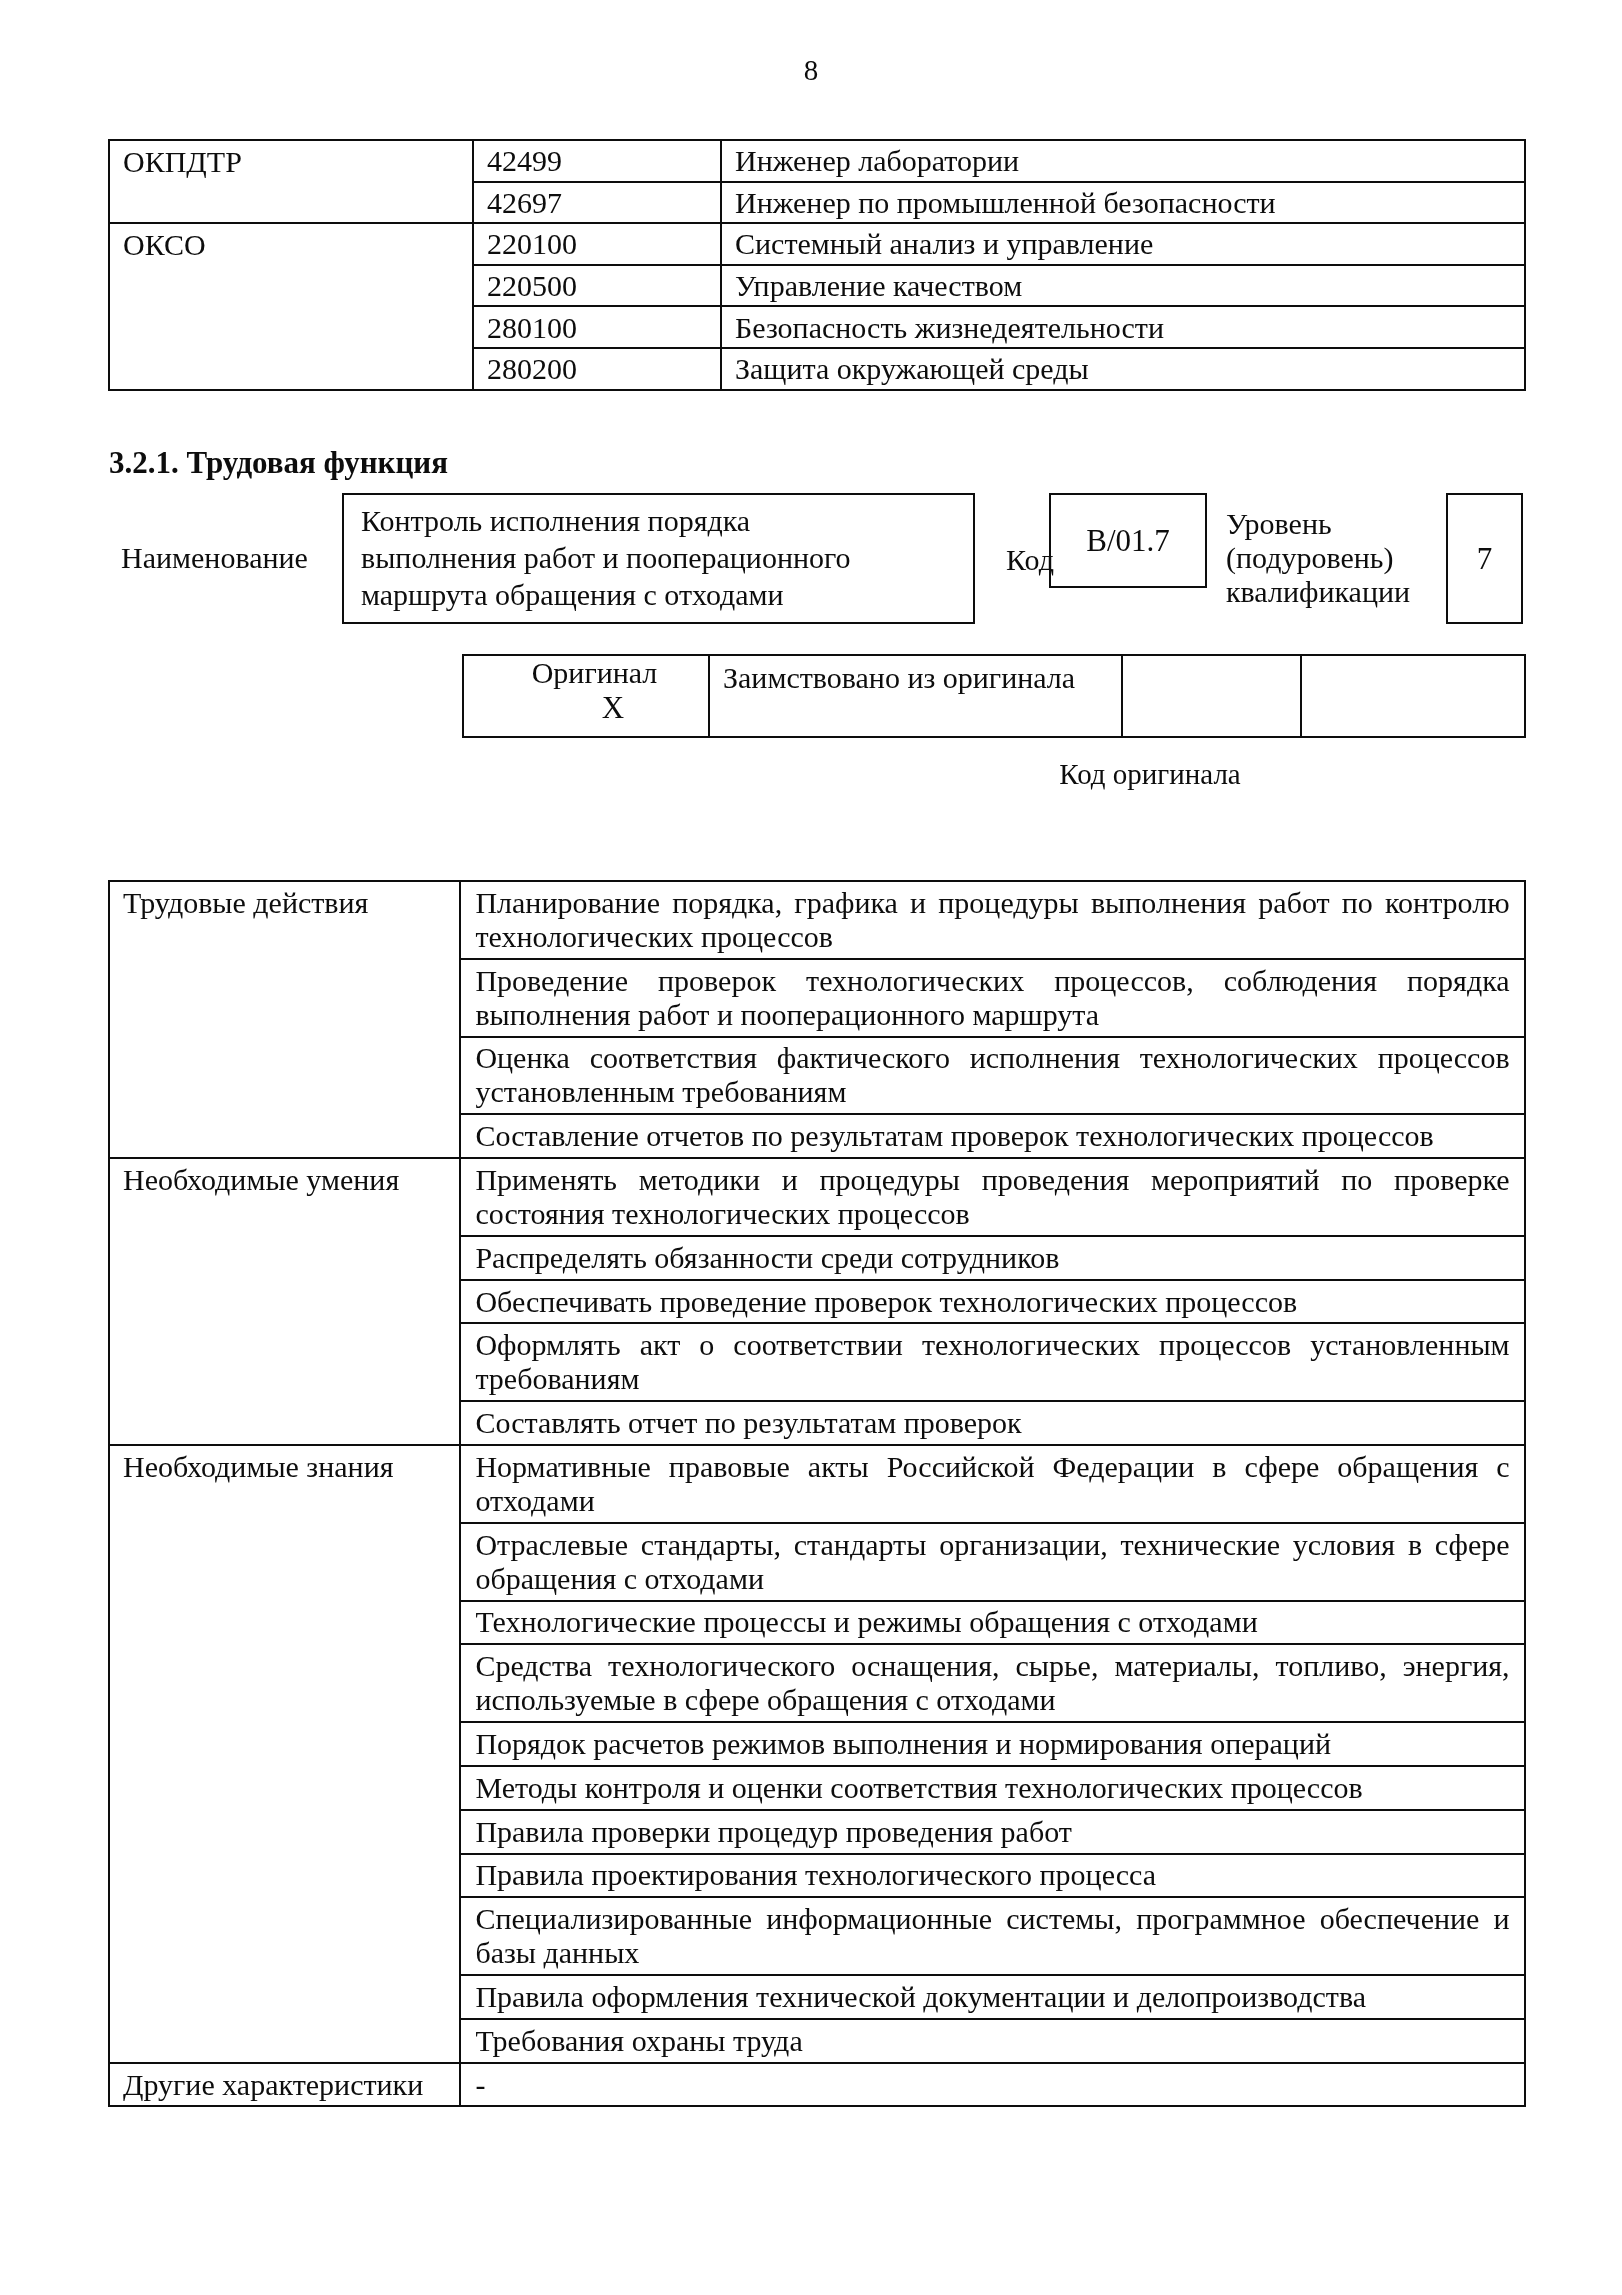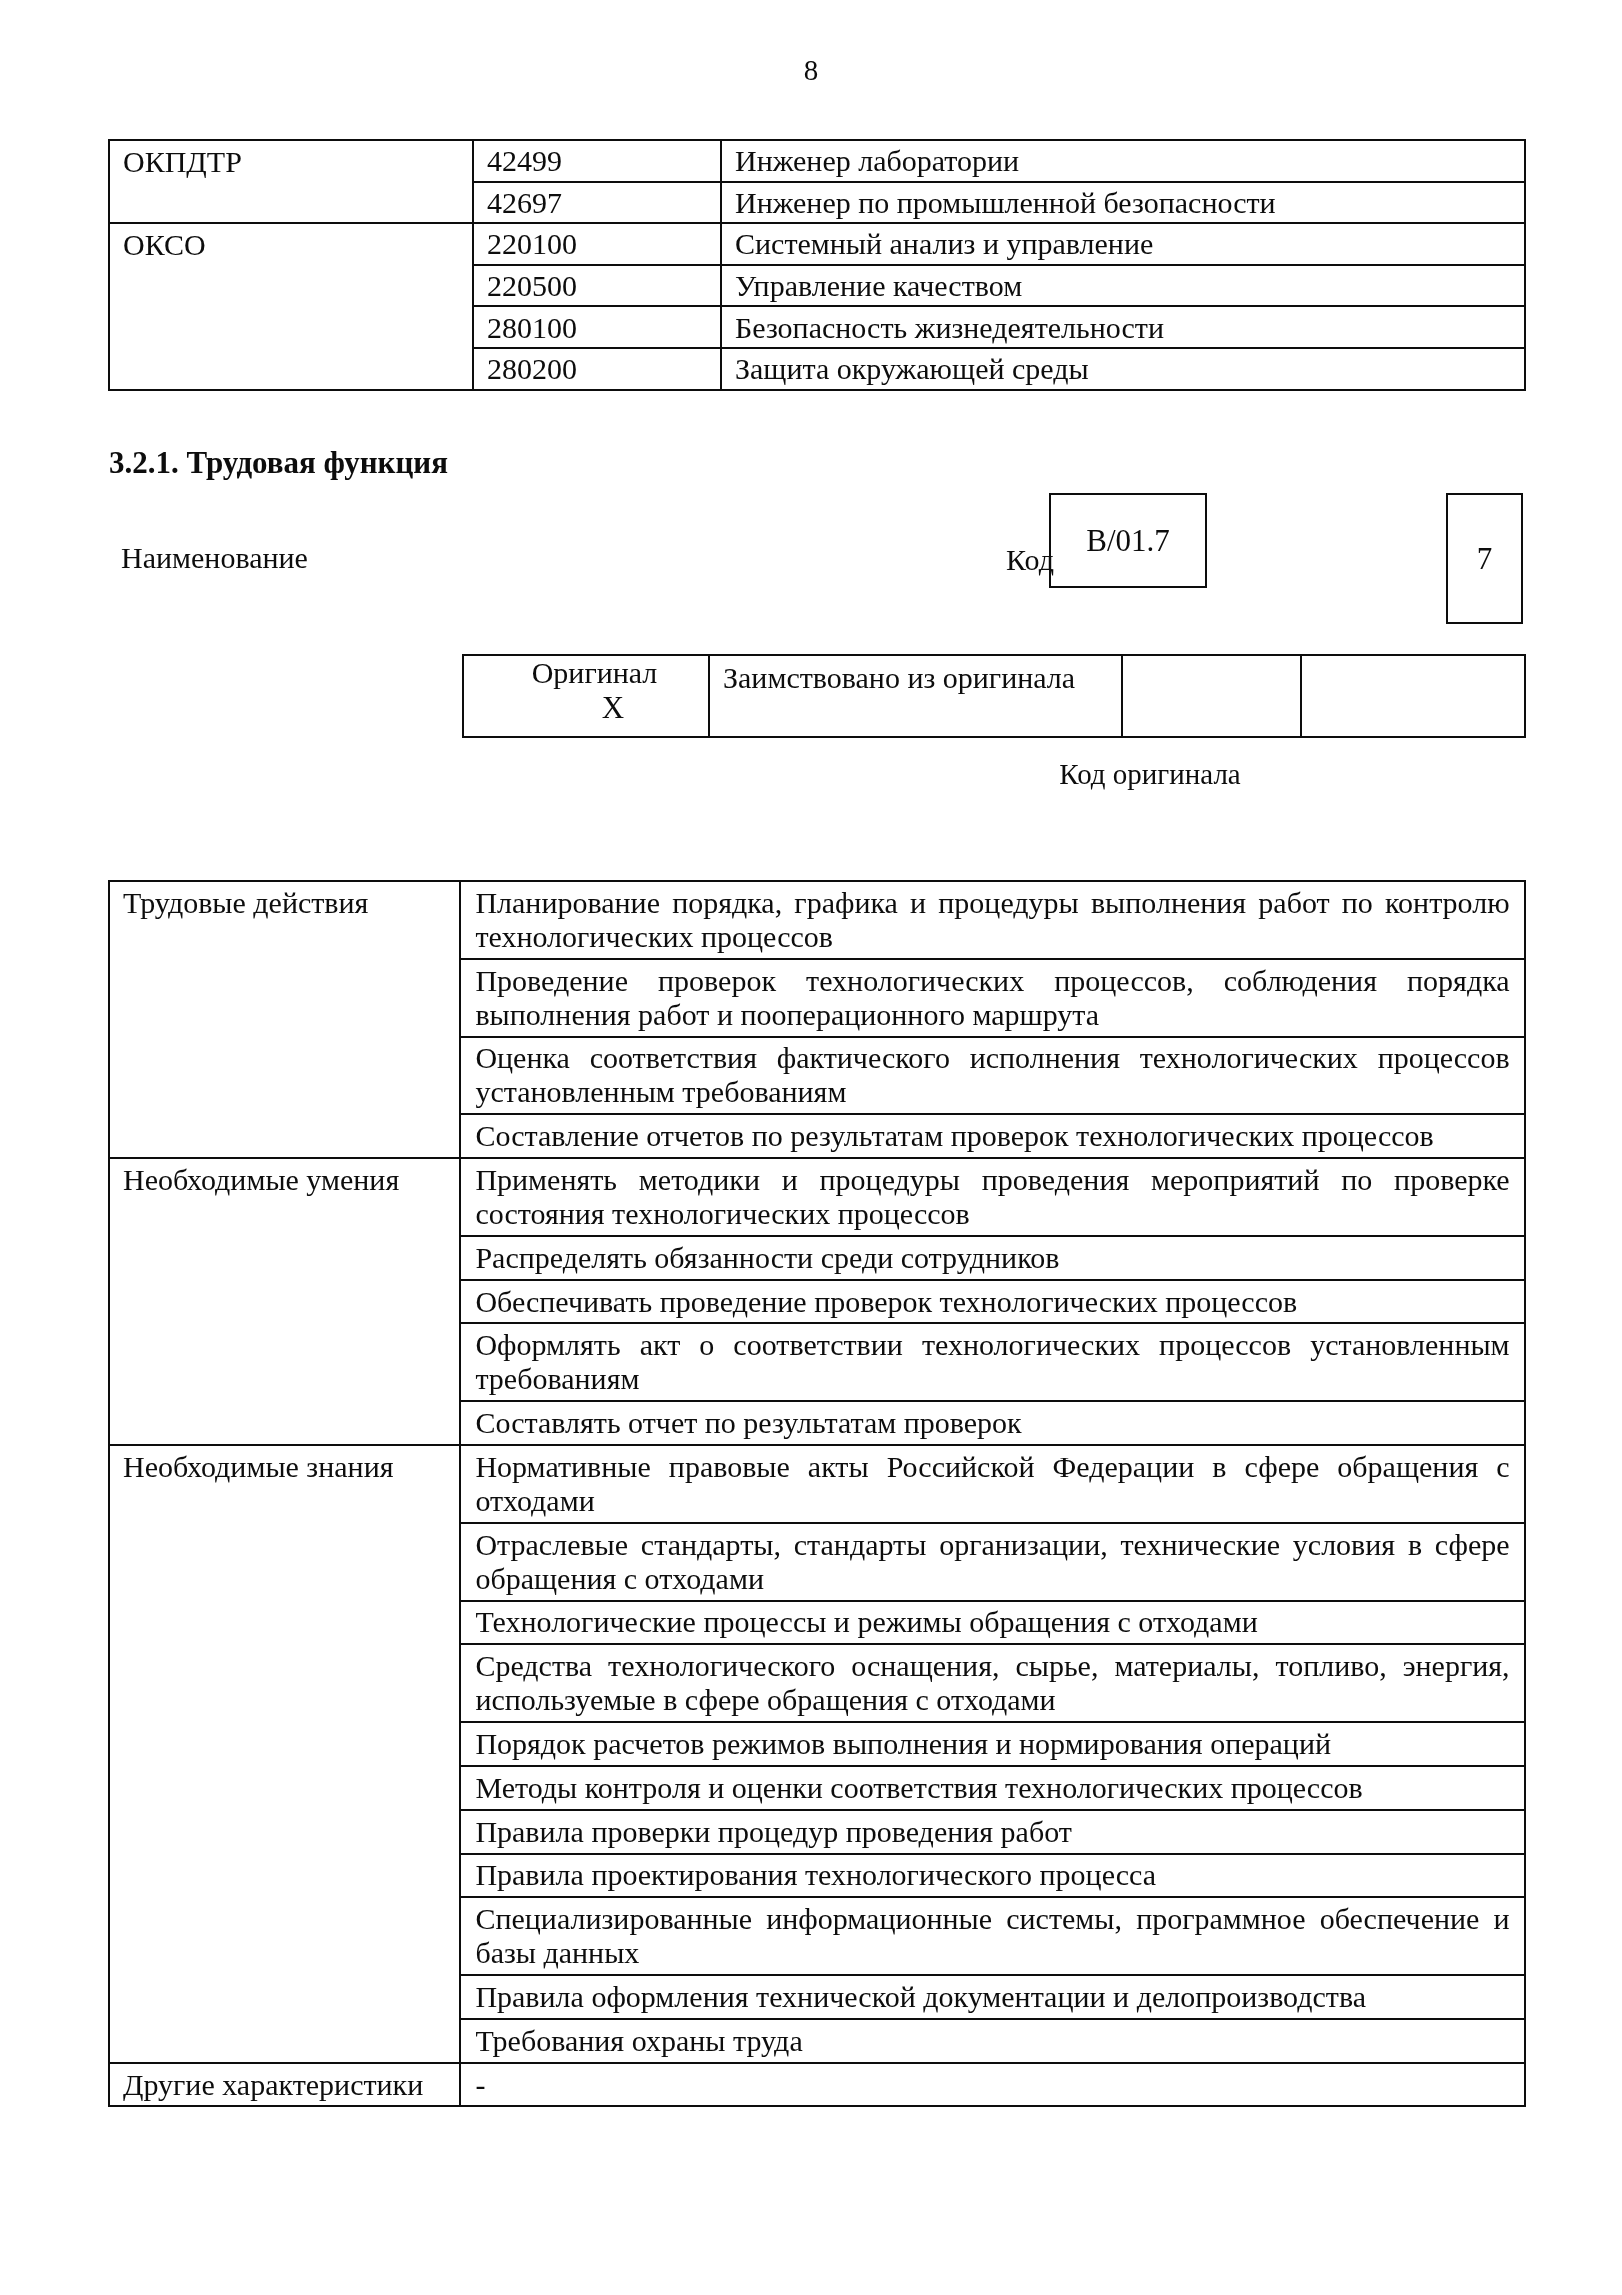--- a/index.html
+++ b/index.html
@@ -157,22 +157,24 @@
         <td>280200</td>
         <td>Защита окружающей среды</td>
       </tr>
     </tbody>
   </table>
 
   <div class="section-heading">3.2.1. Трудовая функция</div>
 
   <div class="fn-header">
     <div class="fn-label">Наименование</div>
+    <div class="fn-name-box">Контроль исполнения порядка выполнения работ и пооперационного маршрута обращения с отходами</div>
     <div class="fn-code-label">Код</div>
     <div class="fn-code-box">В/01.7</div>
+    <div class="fn-level-label">Уровень (подуровень) квалификации</div>
     <div class="fn-level-box">7</div>
   </div>
 
 
   <div class="origin-table">
     <div class="oc oc1">
       <span>Оригинал</span>
       <span class="xmark">X</span>
     </div>
     <div class="oc oc2">Заимствовано из оригинала</div>

